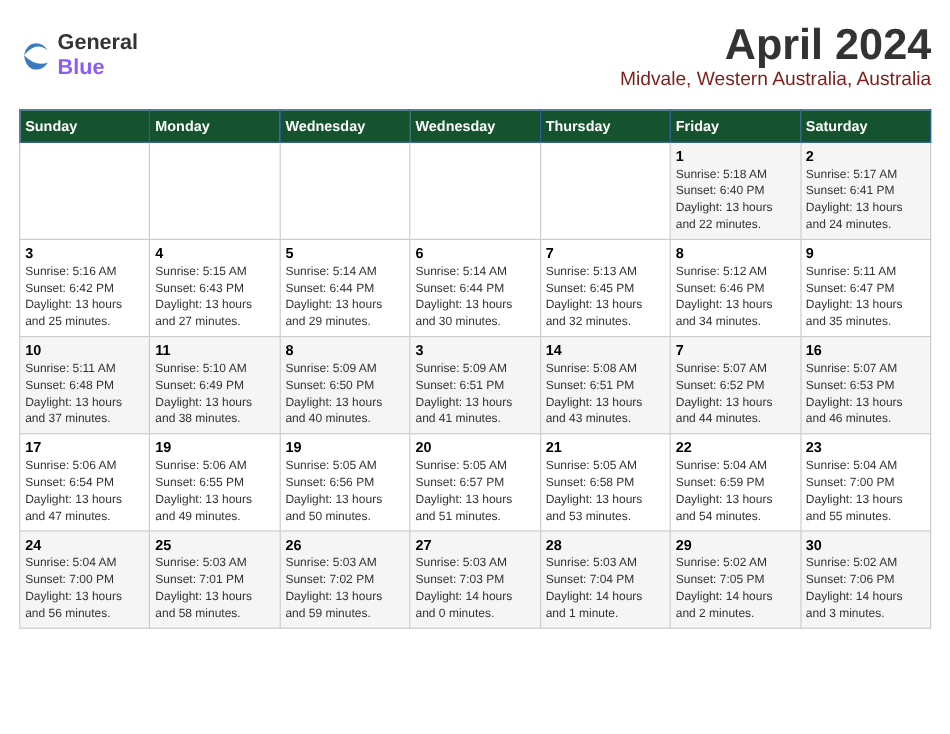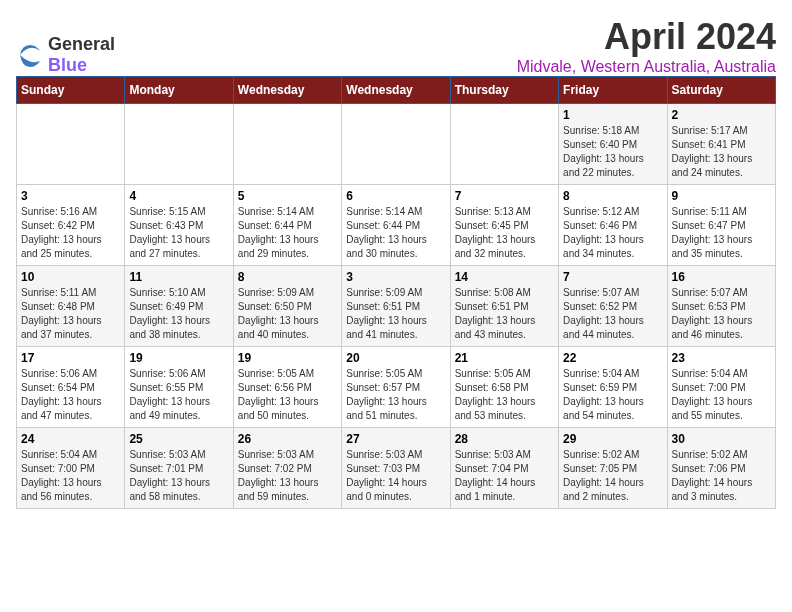--- a/index.html
+++ b/index.html
@@ -5,52 +5,52 @@
     * { box-sizing: border-box; margin: 0; padding: 0; }
     body {
       font-family: Arial, sans-serif;
       background: #fff;
       width: 792px;
       min-height: 612px;
       padding: 16px;
     }
     .header-area {
       display: flex;
-      align-items: flex-end;
+      align-items: center;
       justify-content: space-between;
-      margin-bottom: 0;
+      margin-bottom: 15px;
     }
     .logo {
       display: flex;
       align-items: center;
       gap: 4px;
     }
     .logo-icon {
       width: 28px;
       height: 28px;
     }
     .title-area {
       text-align: right;
     }
     .month-title {
       font-size: 36px;
       font-weight: bold;
       color: #333;
     }
     .location-title {
       font-size: 16px;
-      color: #a21caf;
+      color: #7f1d1d;
     }
     table {
       width: 100%;
       border-collapse: collapse;
       font-size: 11px;
     }
     thead tr th {
-      background-color: #7f1d1d;
+      background-color: #14532d;
       color: #fff;
       padding: 6px 4px;
       text-align: left;
       font-size: 12px;
       font-weight: bold;
       border: 1px solid #2a5f9e;
     }
     tbody tr td {
       border: 1px solid #ccc;
       vertical-align: top;

